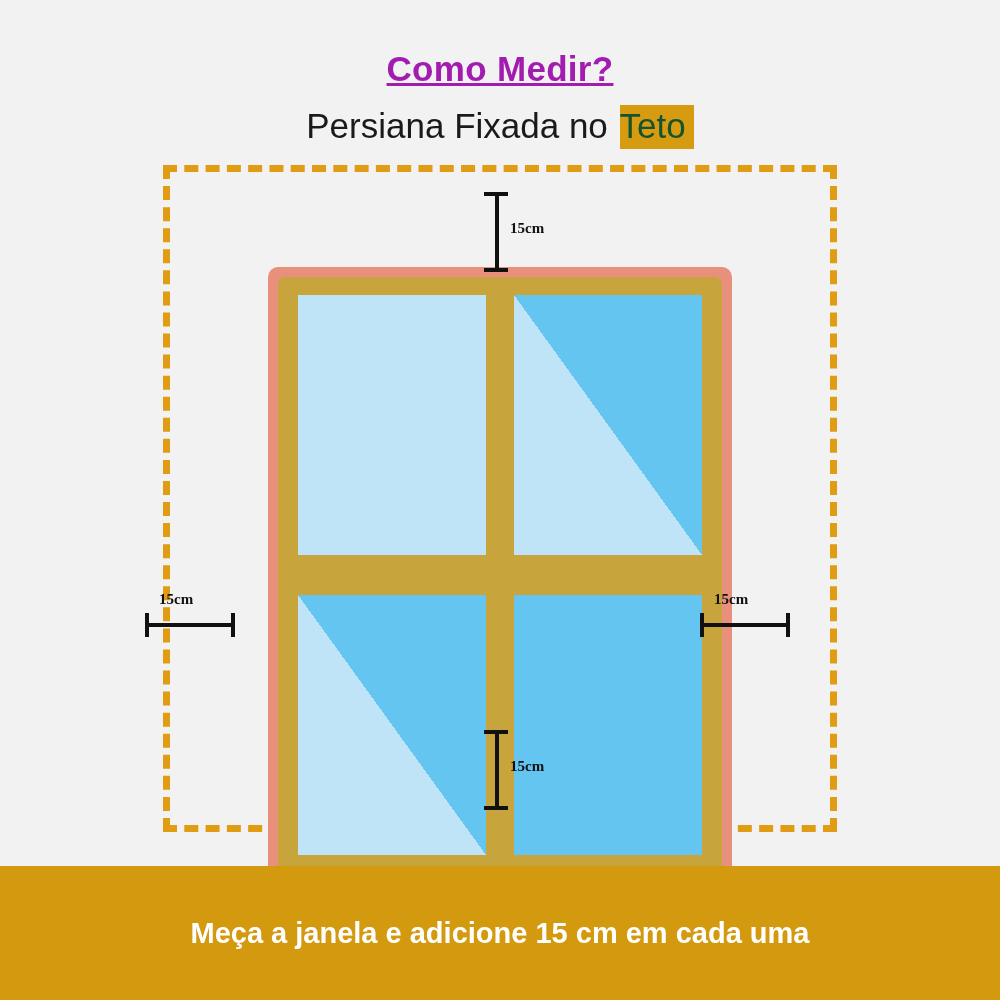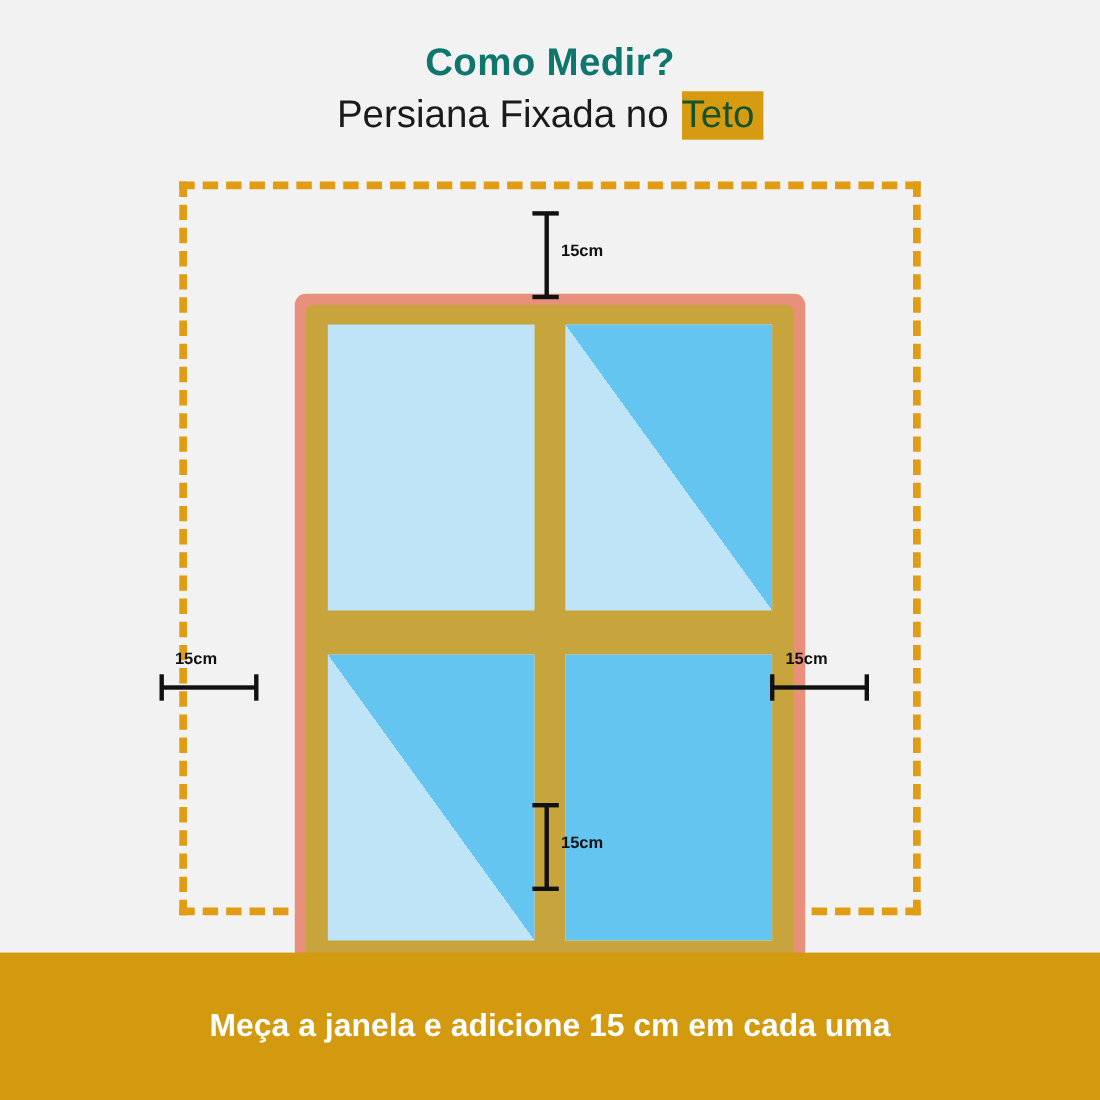--- a/index.html
+++ b/index.html
@@ -21,24 +21,25 @@
     position: absolute;
     top: 0;
     left: 0;
     width: 1000px;
     text-align: center;
     padding-top: 34px;
   }
   .title-main {
     font-size: 35px;
     font-weight: bold;
-    color: #0f766e;
+    color: #a21caf;
     letter-spacing: 0.3px;
     line-height: 1.1;
-    margin: 4px;
+    margin: 16px;
+    text-decoration: underline;
   }
   .title-sub-wrap {
     margin-top: 6px;
     font-size: 35px;
     font-weight: normal;
     color: #1a1a1a;
     line-height: 1.15;
     white-space: nowrap;
   }
   .title-sub-highlight {
@@ -122,21 +123,21 @@
 
   
   .measure {
     position: absolute;
     color: #111111;
   }
   .measure .label {
     font-size: 15px;
     font-weight: bold;
     color: #111111;
-    font-family: Liberation Sans, sans-serif;
+    font-family: Liberation Serif, serif;
     white-space: nowrap;
   }
   
   .m-vert {
     width: 80px;
     height: 80px;
   }
   .m-vert .cap {
     position: absolute;
     left: 22px;

